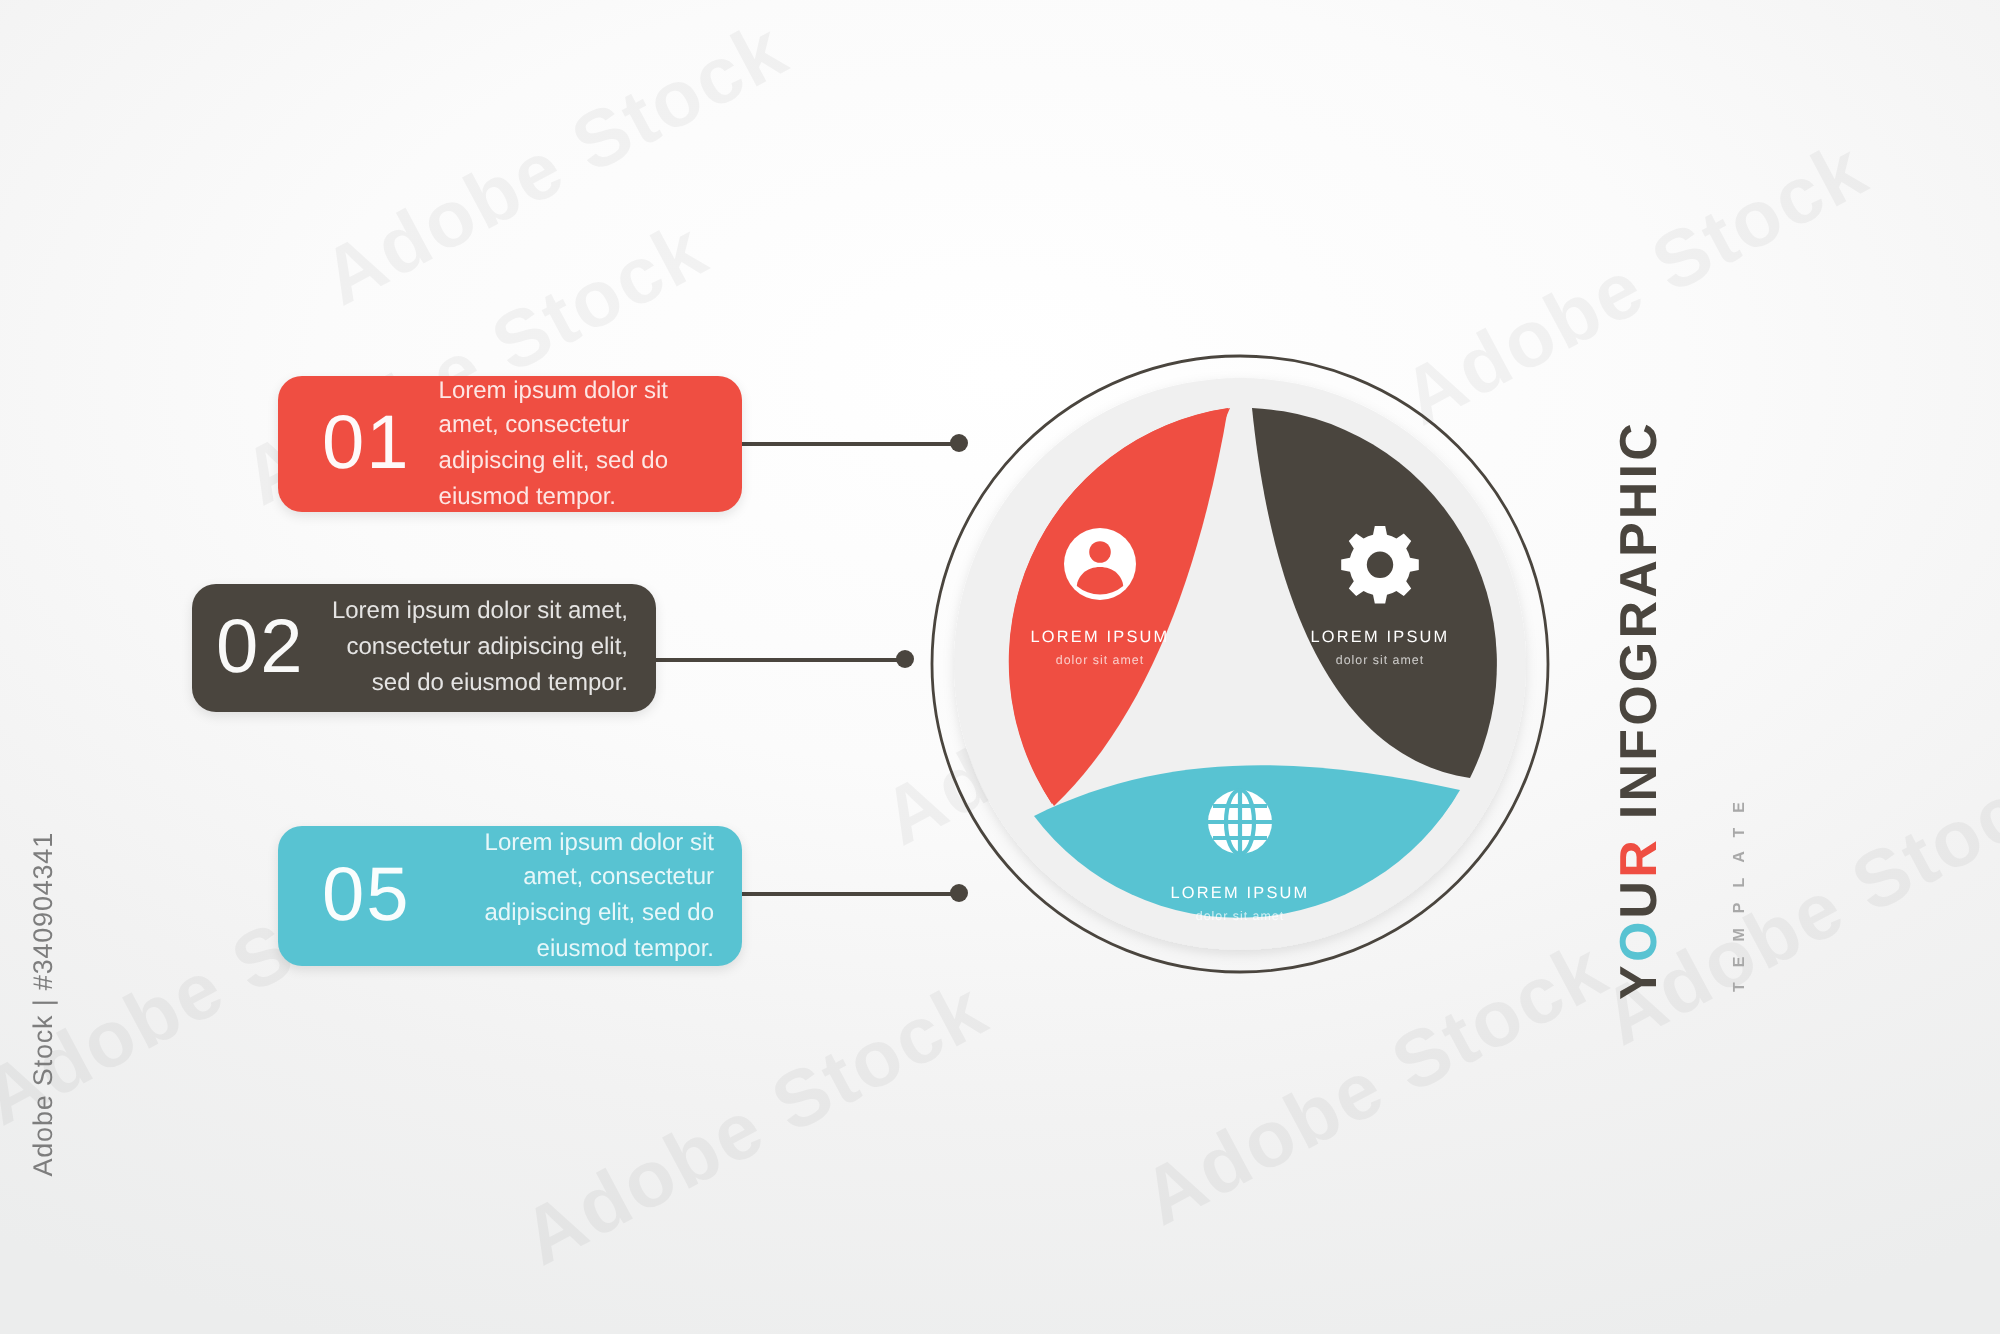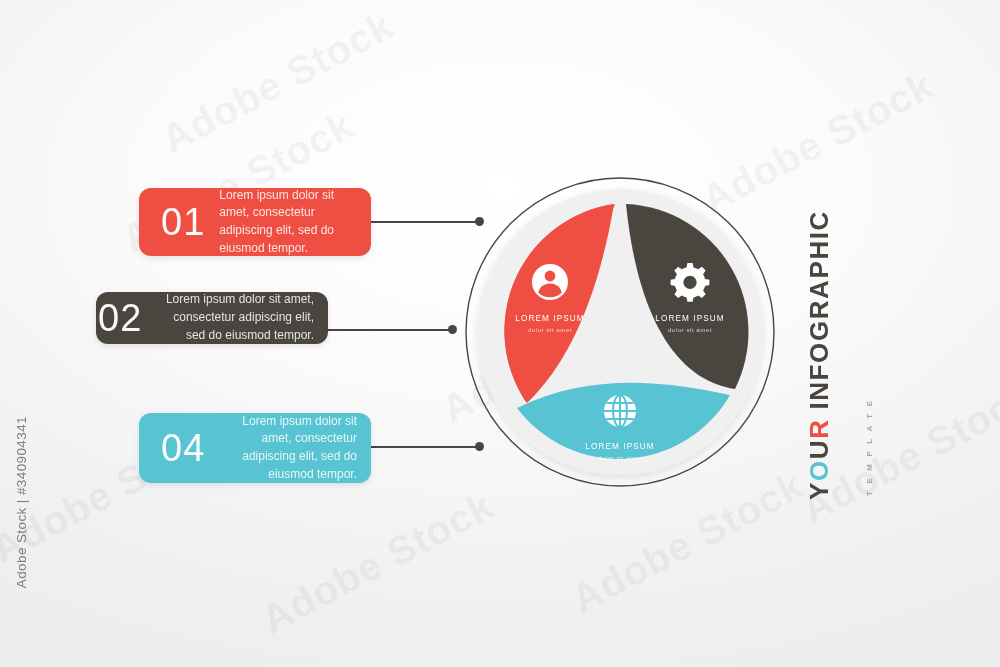--- a/index.html
+++ b/index.html
@@ -50,23 +50,23 @@
   #box-01 {
     left: 139px; top: 188px; width: 232px; height: 68px;
     background: #ef4e42;
     padding: 0 14px 0 22px;
   }
   #box-01 .step-num { margin-right: 14px; }
   #box-01 .step-desc { text-align: left; }
 
   
   #box-02 {
-    left: 96px; top: 292px; width: 232px; height: 52px;
+    left: 96px; top: 292px; width: 232px; height: 64px;
     background: #4a453e;
-    padding: 0 14px 0 2px;
+    padding: 0 14px 0 12px;
   }
   #box-02 .step-num { margin-right: 12px; }
   #box-02 .step-desc { text-align: right; }
 
   
   #box-03 {
     left: 139px; top: 413px; width: 232px; height: 70px;
     background: #58c3d2;
     padding: 0 14px 0 22px;
   }
@@ -204,21 +204,21 @@
     <div class="step-num">01</div>
     <div class="step-desc">Lorem ipsum dolor sit amet, consectetur adipiscing elit, sed do eiusmod tempor.</div>
   </div>
 
   <div class="step-box" id="box-02">
     <div class="step-num">02</div>
     <div class="step-desc">Lorem ipsum dolor sit amet, consectetur adipiscing elit, sed do eiusmod tempor.</div>
   </div>
 
   <div class="step-box" id="box-03">
-    <div class="step-num">04</div>
+    <div class="step-num">05</div>
     <div class="step-desc">Lorem ipsum dolor sit amet, consectetur adipiscing elit, sed do eiusmod tempor.</div>
   </div>
 
   <div id="diagram">
     <svg viewBox="0 0 310 310" xmlns="http://www.w3.org/2000/svg">
       <defs>
         <filter id="softshadow" x="-30%" y="-30%" width="160%" height="160%">
           <feDropShadow dx="0" dy="2" stdDeviation="3" flood-color="#000000" flood-opacity="0.10"></feDropShadow>
         </filter>
       </defs>

